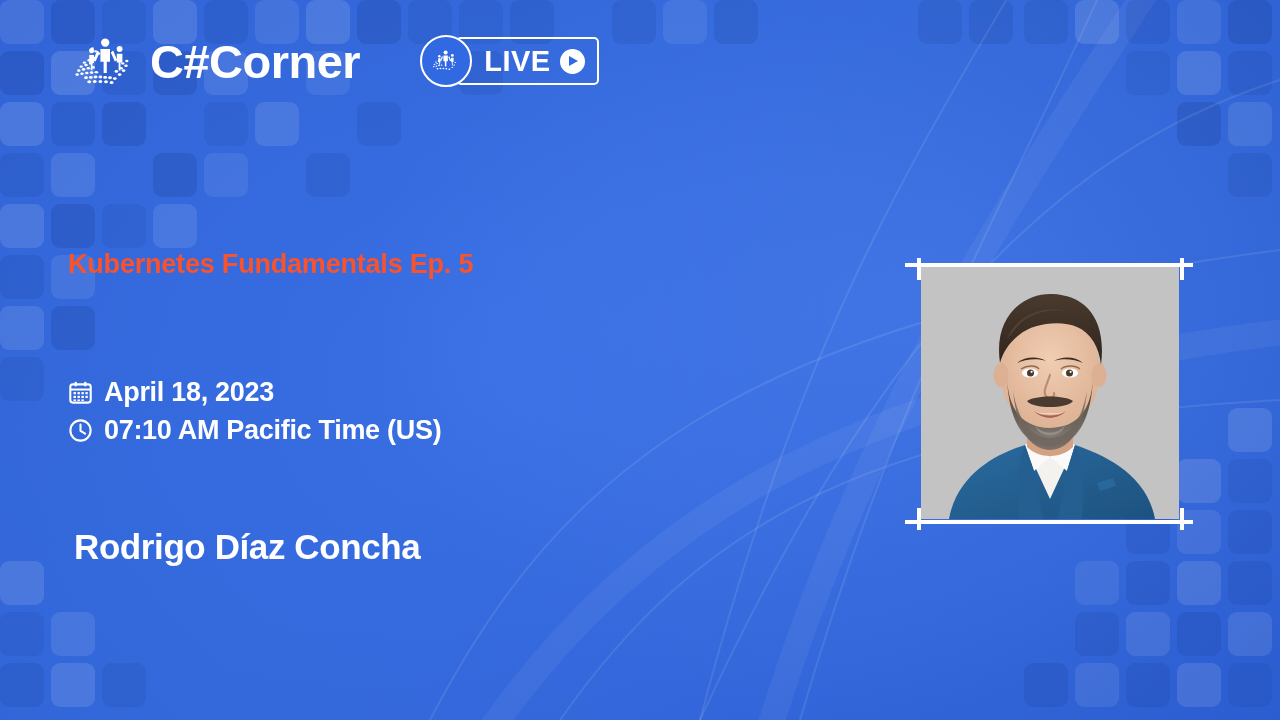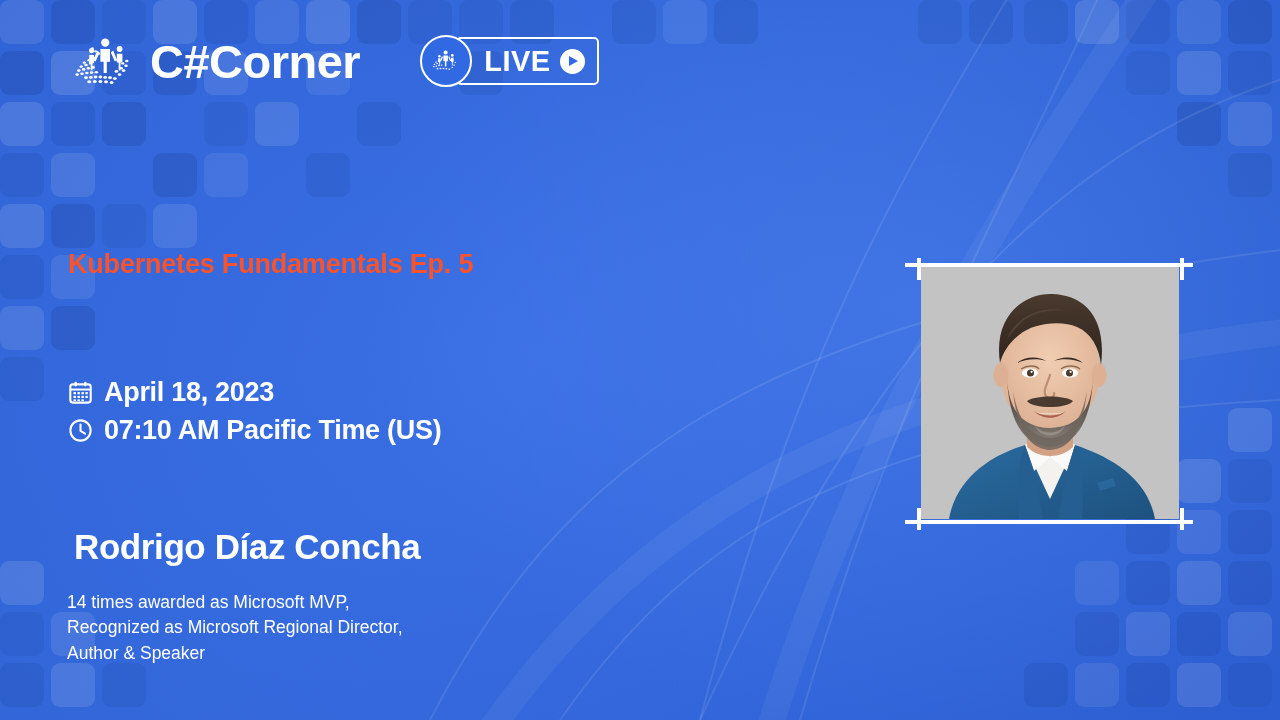--- a/index.html
+++ b/index.html
@@ -448,23 +448,20 @@
     <div class="meta-row">
       <svg class="meta-icon" viewBox="0 0 24 24">
         <circle cx="12" cy="12" r="9.7" fill="none" stroke="#ffffff" stroke-width="2"></circle>
         <path d="M12 6.2 V12.3 L16.4 15.0" fill="none" stroke="#ffffff" stroke-width="2" stroke-linecap="round" stroke-linejoin="round"></path>
       </svg>
       <span class="txt">07:10 AM Pacific Time (US)</span>
     </div>
   </div>
 
   <div class="speaker-name">Rodrigo Díaz Concha</div>
-  <div class="speaker-bio">14 times awarded as Microsoft MVP,
-Recognized as Microsoft Regional Director,
-Author &amp; Speaker</div>
 
   <div class="portrait-wrap">
     <div class="photo">
       <svg viewBox="0 0 258 252" preserveAspectRatio="xMidYMid slice">
         <defs>
           <linearGradient id="suitG" x1="0" y1="0" x2="1" y2="1">
             <stop offset="0%" stop-color="#2a6ba0"></stop>
               <stop offset="100%" stop-color="#1d527f"></stop>
           </linearGradient>
           <radialGradient id="skinG" cx="50%" cy="40%" r="62%">

